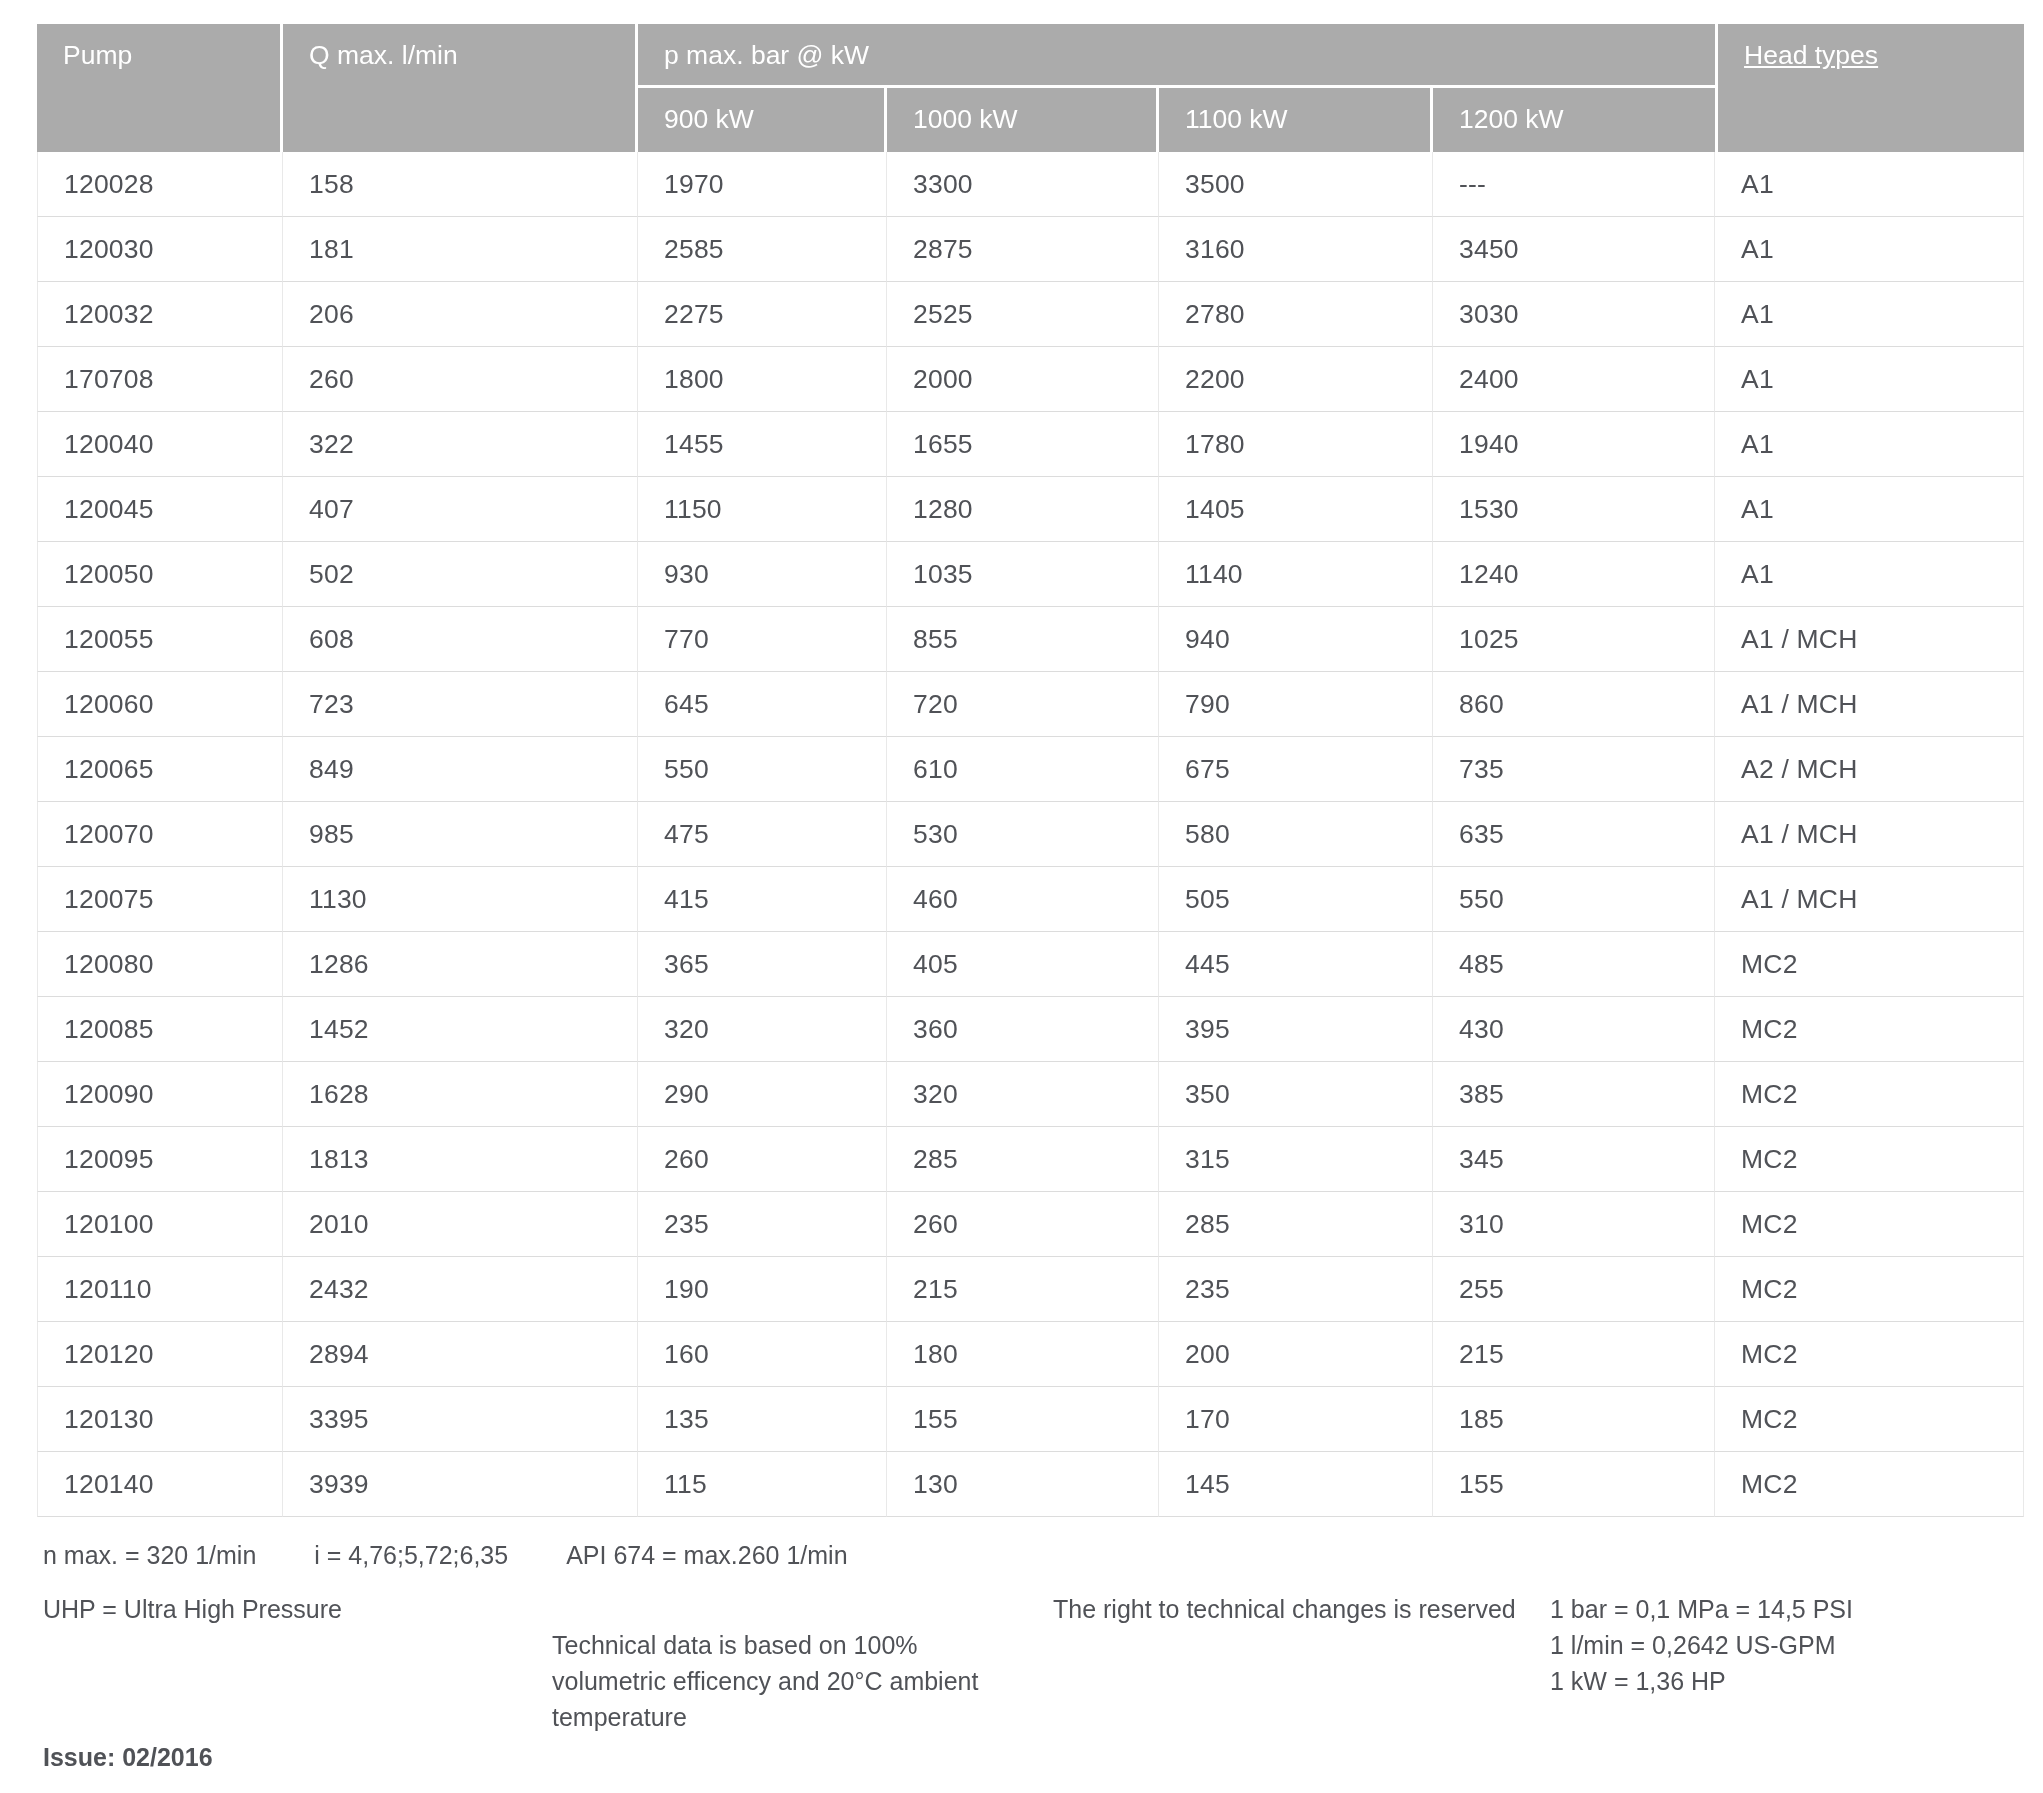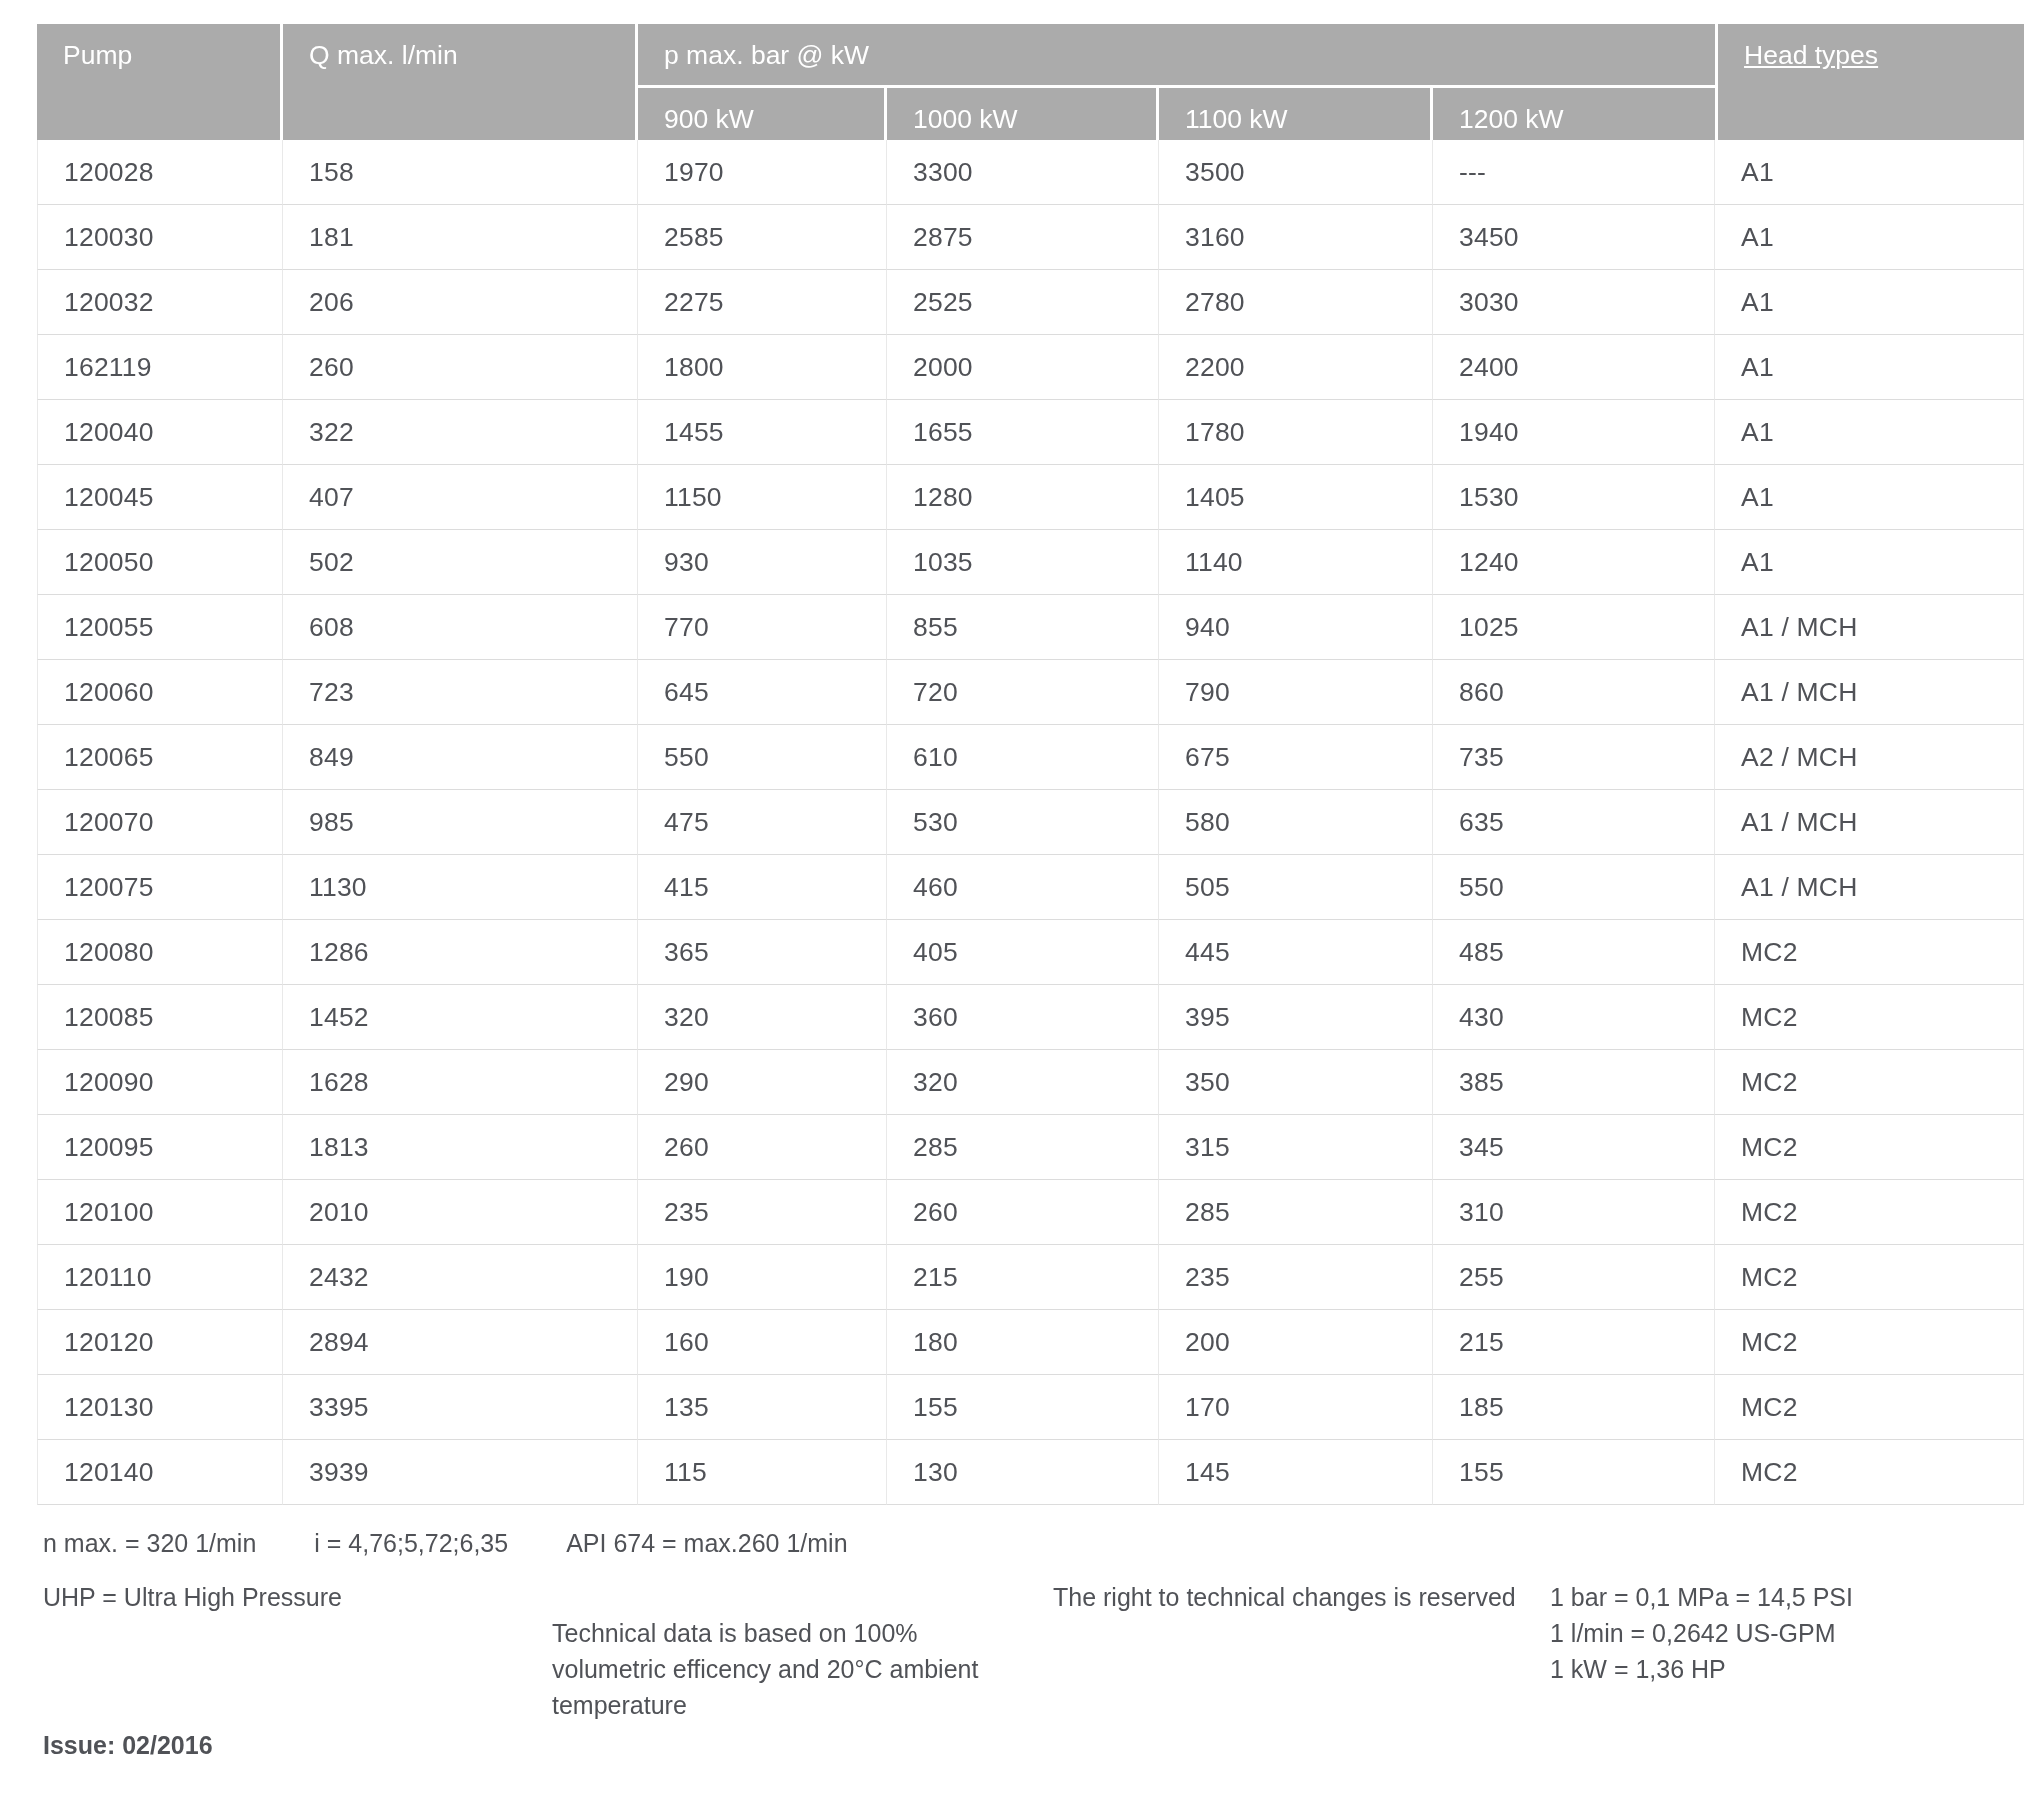--- a/index.html
+++ b/index.html
@@ -29,21 +29,21 @@
   thead th{
     background:var(--header-bg);
     color:var(--header-text);
     font-size:26.5px;font-weight:400;
     text-align:left;
     vertical-align:top;
     padding:15.4px 8.6px 0 26px;
     line-height:33px;
   }
   tr.h1 th{height:64px;}
-  tr.h2 th{height:52px;}
+  tr.h2 th{height:64px;}
   th.sep-r{border-right:3.4px solid #ffffff;}
   th.sep-b{border-bottom:3.4px solid #ffffff;}
   th.sep-l{border-left:3.4px solid #ffffff;text-decoration:underline;}
   tbody td{
     height:65px;
     font-size:26.5px;
     font-weight:300;
     padding:0 8.6px 0 26px;
     vertical-align:middle;
     border-bottom:1.7px solid var(--h-border);
@@ -122,21 +122,21 @@
       <tr>
         <td>120032</td>
         <td>206</td>
         <td>2275</td>
         <td>2525</td>
         <td>2780</td>
         <td>3030</td>
         <td>A1</td>
       </tr>
       <tr>
-        <td>162119</td>
+        <td>170708</td>
         <td>260</td>
         <td>1800</td>
         <td>2000</td>
         <td>2200</td>
         <td>2400</td>
         <td>A1</td>
       </tr>
       <tr>
         <td>120040</td>
         <td>322</td>

